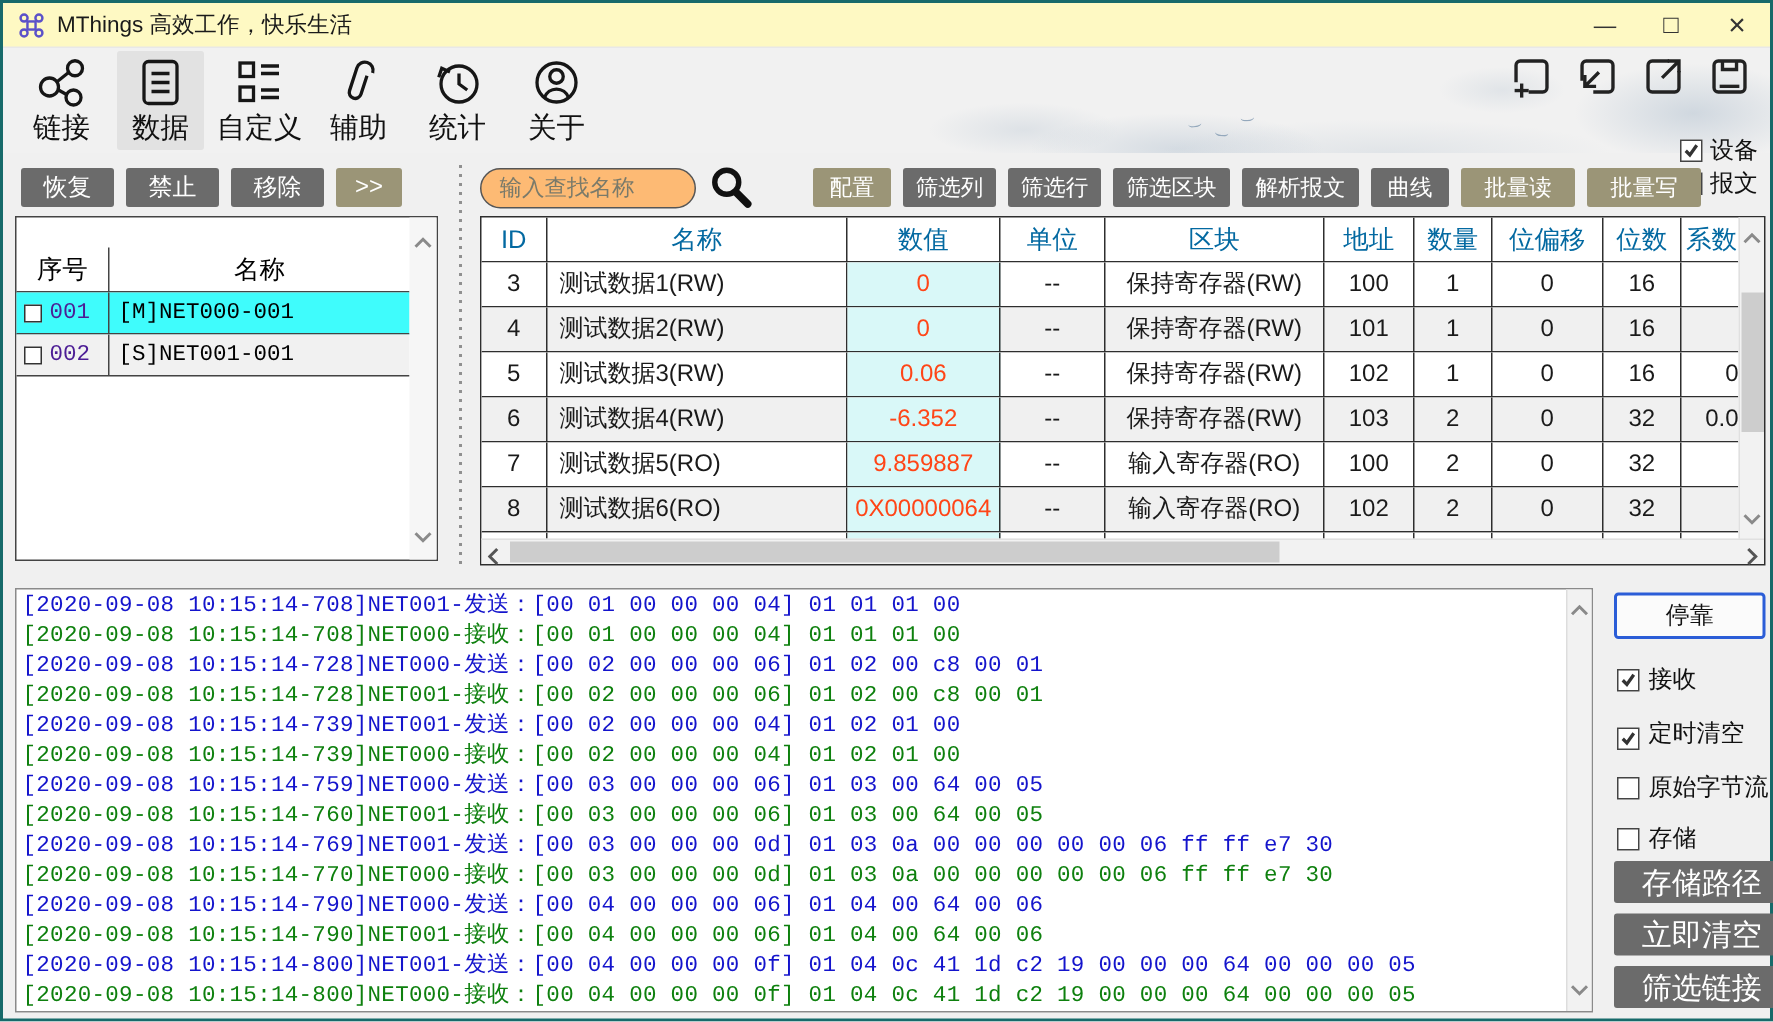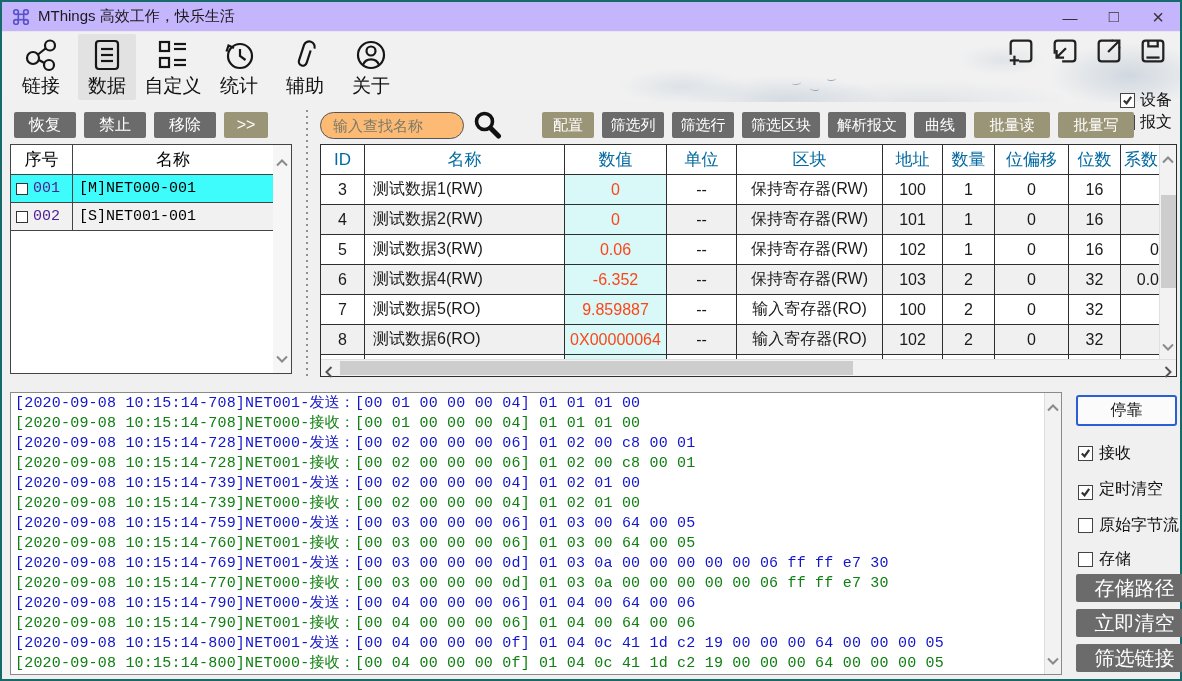--- a/index.html
+++ b/index.html
@@ -1,21 +1,21 @@
 <!DOCTYPE html>
 <html><head>
 <meta charset="utf-8">
 <style>
   * { box-sizing: border-box; margin: 0; padding: 0; }
   html,body { width:1182px; height:681px; overflow:hidden; }
   body { font-family:"Liberation Sans","DejaVu Sans",sans-serif; background:#f0f0f0; }
   .window { position:relative; width:1182px; height:681px; border:2px solid #176a6a; background:#f0f0f0; }
 
   
-  .titlebar { position:absolute; left:0; top:0; width:1178px; height:30px; background:#c4b5fd; border-bottom:1px solid #e8e8e8; display:flex; align-items:center; }
+  .titlebar { position:absolute; left:0; top:0; width:1178px; height:30px; background:#fef9c3; border-bottom:1px solid #e8e8e8; display:flex; align-items:center; }
   .app-icon { margin-left:10px; width:18px; height:18px; }
   .title-text { margin-left:8px; font-size:15px; color:#1a1a1a; }
   .win-ctrls { position:absolute; right:0; top:0; height:30px; display:flex; }
   .win-btn { width:44px; height:30px; display:flex; align-items:center; justify-content:center; font-size:15px; color:#333; cursor:default; }
 
   
   .toolbar { position:absolute; left:0; top:30px; width:1178px; height:70px; background:#f1f1f1; }
   .painting { position:absolute; left:540px; top:0; right:0; height:70px; pointer-events:none;
     background:
       radial-gradient(140px 34px at 38% 96%, rgba(156,176,196,.33), transparent 70%),
@@ -43,21 +43,21 @@
   .btn { display:inline-flex; align-items:center; justify-content:center; color:#fff; font-size:15px; border-radius:2px; border:none; white-space:nowrap; }
   .btn.gray { background:#6b6b6b; }
   .btn.olive { background:#9b9577; }
 
   
   .dev-btns { position:absolute; left:12px; top:110px; display:flex; gap:8px; }
   .dev-btns .btn { width:62px; height:26px; font-size:16px; }
   .dev-btns .btn.arrows { width:44px; }
 
   .dev-table { position:absolute; left:8px; top:142px; width:282px; height:230px; background:#fff; border:1px solid #444; display:flex; }
-  .dev-main { width:262px; }
+  .dev-main { width:262px;margin-top:20px; }
   .dev-scroll { width:18px; background:#f6f6f6; position:relative; }
   .dev-scroll .chev { position:absolute; left:3px; }
   .chev svg { width:12px; height:8px; stroke:#b0b0b0; stroke-width:2; fill:none; }
   .dev-hrow { display:grid; grid-template-columns:62px 1fr; height:30px; border-bottom:1px solid #444; }
   .dev-hcell { display:flex; align-items:center; justify-content:center; font-size:17px; color:#000; border-right:1px solid #444; }
   .dev-hcell:last-child { border-right:none; }
   .dev-row { display:grid; grid-template-columns:62px 1fr; height:28px; border-bottom:1px solid #444; background:#f1f1f1; }
   .dev-row.sel { background:#3ffcfc; }
   .dev-cell { display:flex; align-items:center; border-right:1px solid #444; overflow:hidden; }
   .dev-cell:last-child { border-right:none; padding-left:6px; }
@@ -170,31 +170,31 @@
             <line x1="19" y1="7" x2="31" y2="7"></line>
             <line x1="19" y1="12" x2="31" y2="12"></line>
           <rect x="5" y="21" width="9" height="9"></rect>
             <line x1="19" y1="23" x2="31" y2="23"></line>
             <line x1="19" y1="28" x2="31" y2="28"></line>
         </svg>
         <span class="tool-label">自定义</span>
       </div>
       <div class="tool-btn">
         <svg viewBox="0 0 36 36">
+          <path d="M25 9 a5.5 5.5 0 0 0 -11 0 v16 a4 4 0 0 0 8 0 V12" transform="rotate(18 18 18)"></path>
+        </svg>
+        <span class="tool-label">辅助</span>
+      </div>
+      <div class="tool-btn">
+        <svg viewBox="0 0 36 36">
           <circle cx="19" cy="19" r="12"></circle>
             <polyline points="19,12 19,19 24.5,23"></polyline>
           <polyline points="5.5,14.5 7.5,8.5 13,11"></polyline>
         </svg>
         <span class="tool-label">统计</span>
-      </div>
-      <div class="tool-btn">
-        <svg viewBox="0 0 36 36">
-          <path d="M25 9 a5.5 5.5 0 0 0 -11 0 v16 a4 4 0 0 0 8 0 V12" transform="rotate(18 18 18)"></path>
-        </svg>
-        <span class="tool-label">辅助</span>
       </div>
       <div class="tool-btn">
         <svg viewBox="0 0 36 36">
           <circle cx="18" cy="18" r="13"></circle>
             <circle cx="18" cy="14" r="4.5"></circle>
             <path d="M10 28 a8.5 8.5 0 0 1 16 0"></path>
         </svg>
         <span class="tool-label">关于</span>
       </div>
     </div>

